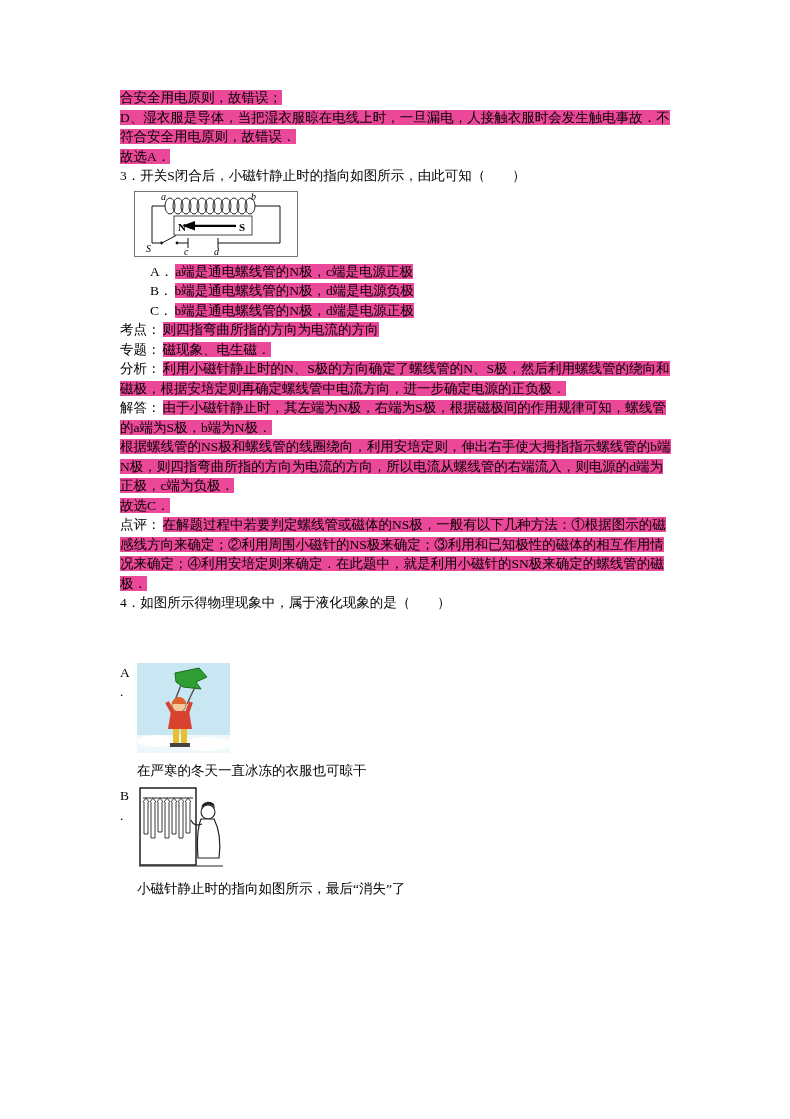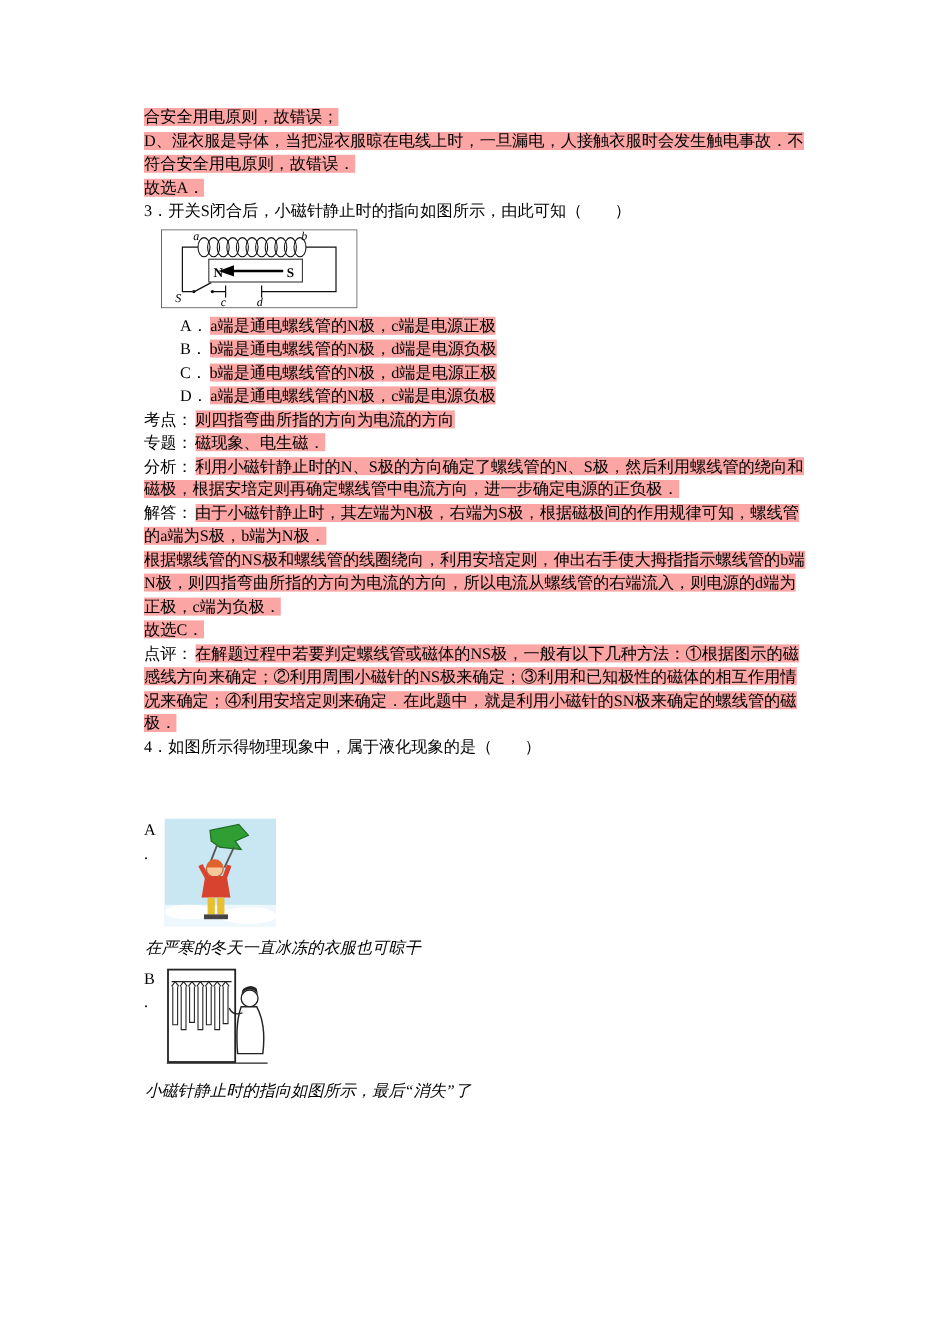--- a/index.html
+++ b/index.html
@@ -3,31 +3,31 @@
 <meta charset="utf-8">
 <style>
   html,body{margin:0;padding:0;}
   body{
     width:790px;height:1119px;background:#ffffff;color:#000000;
     font-family:"Liberation Serif","DejaVu Serif",serif;overflow:hidden;
   }
   .content{position:relative;width:552px;margin-left:120px;padding-top:88px;
     font-size:13.5px;line-height:19.5px;}
   p{margin:0;}
-  .hl{background:#fca5a5;}
+  .hl{background:#ec4899;}
   .label{margin-right:2px;}
   .figure{margin:5px 0 5px 14px;}
   .figure svg{display:block;background:#fff;}
   .options p{padding-left:30px;}
   .opt-letter{margin-right:2px;}
   .q4row{display:flex;align-items:flex-start;}
   .q4row.first{margin-top:50px;}
   .q4row.second{margin-top:6px;}
   .lettercol{width:17px;line-height:19.5px;}
-  .caption{margin-left:1px;margin-top:8px;font-style:italic;}
+  .caption{margin-left:17px;margin-top:8px;}
   .illu svg{display:block;}
   svg text{font-family:"Liberation Serif","DejaVu Serif",serif;}
   .figlabel{font-style:italic;font-size:10px;}
   .ns-label{font-size:11px;font-weight:bold;}
 </style>
 </head>
 <body>
 
 <div class="content">
 
@@ -86,21 +86,20 @@
         <polygon points="48,34.8 61,30 61,39.5" fill="#000"></polygon>
         <line x1="61" y1="34.8" x2="102" y2="34.8" stroke="#000" stroke-width="2.2"></line>
       </g>
     </svg>
   </div>
 
   <div class="options">
     <p><span class="opt-letter">A．</span><span class="hl">a端是通电螺线管的N极，c端是电源正极</span></p>
     <p><span class="opt-letter">B．</span><span class="hl">b端是通电螺线管的N极，d端是电源负极</span></p>
     <p><span class="opt-letter">C．</span><span class="hl">b端是通电螺线管的N极，d端是电源正极</span></p>
-    <p><span class="opt-letter">D．</span><span class="hl">a端是通电螺线管的N极，c端是电源负极</span></p>
   </div>
 
   <p><span class="label">考点：</span><span class="hl">则四指弯曲所指的方向为电流的方向</span></p>
 
   <p><span class="label">专题：</span><span class="hl">磁现象、电生磁．</span></p>
 
   <p><span class="label">分析：</span><span class="hl">利用小磁针静止时的N、S极的方向确定了螺线管的N、S极，然后利用螺线管的绕向和磁极，根据安培定则再确定螺线管中电流方向，进一步确定电源的正负极．</span></p>
 
   <p><span class="label">解答：</span><span class="hl">由于小磁针静止时，其左端为N极，右端为S极，根据磁极间的作用规律可知，螺线管的a端为S极，b端为N极．</span></p>
 

